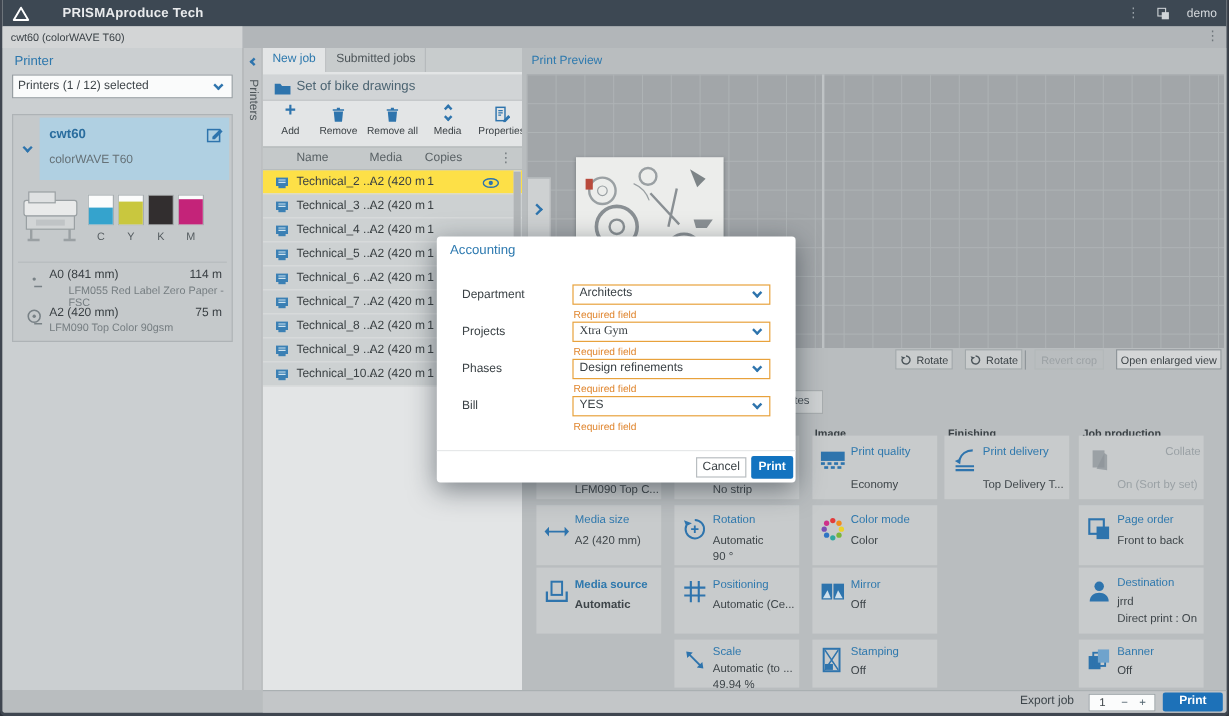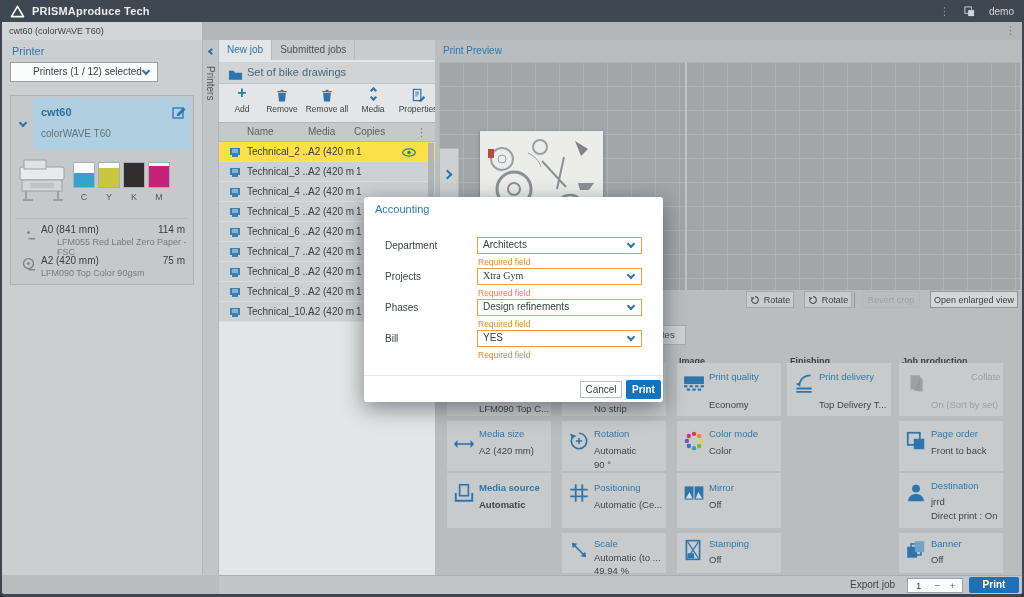--- a/index.html
+++ b/index.html
@@ -9,33 +9,33 @@
     border-left:2px solid #3f4650;border-right:2px solid #3f4650;border-bottom:3px solid #3f4650;
     border-radius:0 0 5px 5px;}
   .abs{position:absolute;}
   .caret{display:inline-block;width:6px;height:6px;border-right:2px solid #2e74ad;border-bottom:2px solid #2e74ad;transform:rotate(45deg);}
   .caret.up{transform:rotate(-135deg);}
   .caret.left{transform:rotate(135deg);}
   .caret.right{transform:rotate(-45deg);}
   .kebab{color:#99a1a8;font-size:11px;line-height:1;cursor:pointer;}
 
   
-  .topbar{position:absolute;left:0;top:0;width:100%;height:22px;background:#3d4853;display:flex;align-items:center;padding:0 8px;color:#e9ebed;}
+  .topbar{position:absolute;left:0;top:0;width:100%;height:22px;background:#3d4853;display:flex;align-items:center;padding:0 8px;color:#e9ebed;gap:20px;}
   .app-title{font-size:11px;font-weight:bold;margin-left:7px;letter-spacing:.2px;}
   .topbar-right{margin-left:auto;display:flex;align-items:center;gap:14px;font-size:10px;color:#d6dade;}
 
   
   .tabbar{position:absolute;left:0;top:22px;width:100%;height:18px;background:#b2b6b9;}
   .wintab{position:absolute;left:0;top:0;width:200px;height:18px;background:#d3d5d6;color:#3b4247;font-size:9px;line-height:18px;padding-left:7px;}
   .tabbar .kebab{position:absolute;right:6px;top:3px;color:#6f767b;}
 
   
   .sidebar{position:absolute;left:0;top:40px;width:200px;height:535px;background:#cbcfd1;}
   .side-label{position:absolute;left:10px;top:5px;font-size:11px;color:#2e78ad;}
-  .pr-select{position:absolute;left:8px;top:22px;width:148px;height:20px;background:#fafbfb;border:1px solid #979ea2;font-size:10px;color:#3e4549;line-height:18px;padding-left:22px;cursor:pointer;}
+  .pr-select{position:absolute;left:8px;top:22px;width:184px;height:20px;background:#fafbfb;border:1px solid #979ea2;font-size:10px;color:#3e4549;line-height:18px;padding-left:4px;cursor:pointer;}
   .pr-select .caret{position:absolute;right:8px;top:5px;}
   .card{position:absolute;left:8px;top:55px;width:184px;height:190px;background:#c5c9cb;border:1px solid #aeb3b6;}
   .card-hl{position:absolute;left:22px;top:2px;width:158px;height:52px;background:#b0d0e2;}
   .pname{position:absolute;left:30px;top:10px;font-size:11px;font-weight:bold;color:#2a6d9e;}
   .pmodel{position:absolute;left:30px;top:32px;font-size:10px;color:#65717 7;color:#657177;}
   .card .caret{position:absolute;left:9px;top:24px;}
   .edit-ic{position:absolute;right:7px;top:9px;width:14px;height:14px;cursor:pointer;}
   .ink{position:absolute;top:66px;width:22px;height:26px;background:#fbfcfc;border:1px solid #a8aeb1;}
   .ink-fill{position:absolute;bottom:0;left:0;right:0;}
   .ink-lab{position:absolute;top:96px;width:24px;text-align:center;font-size:9px;color:#565d61;}

